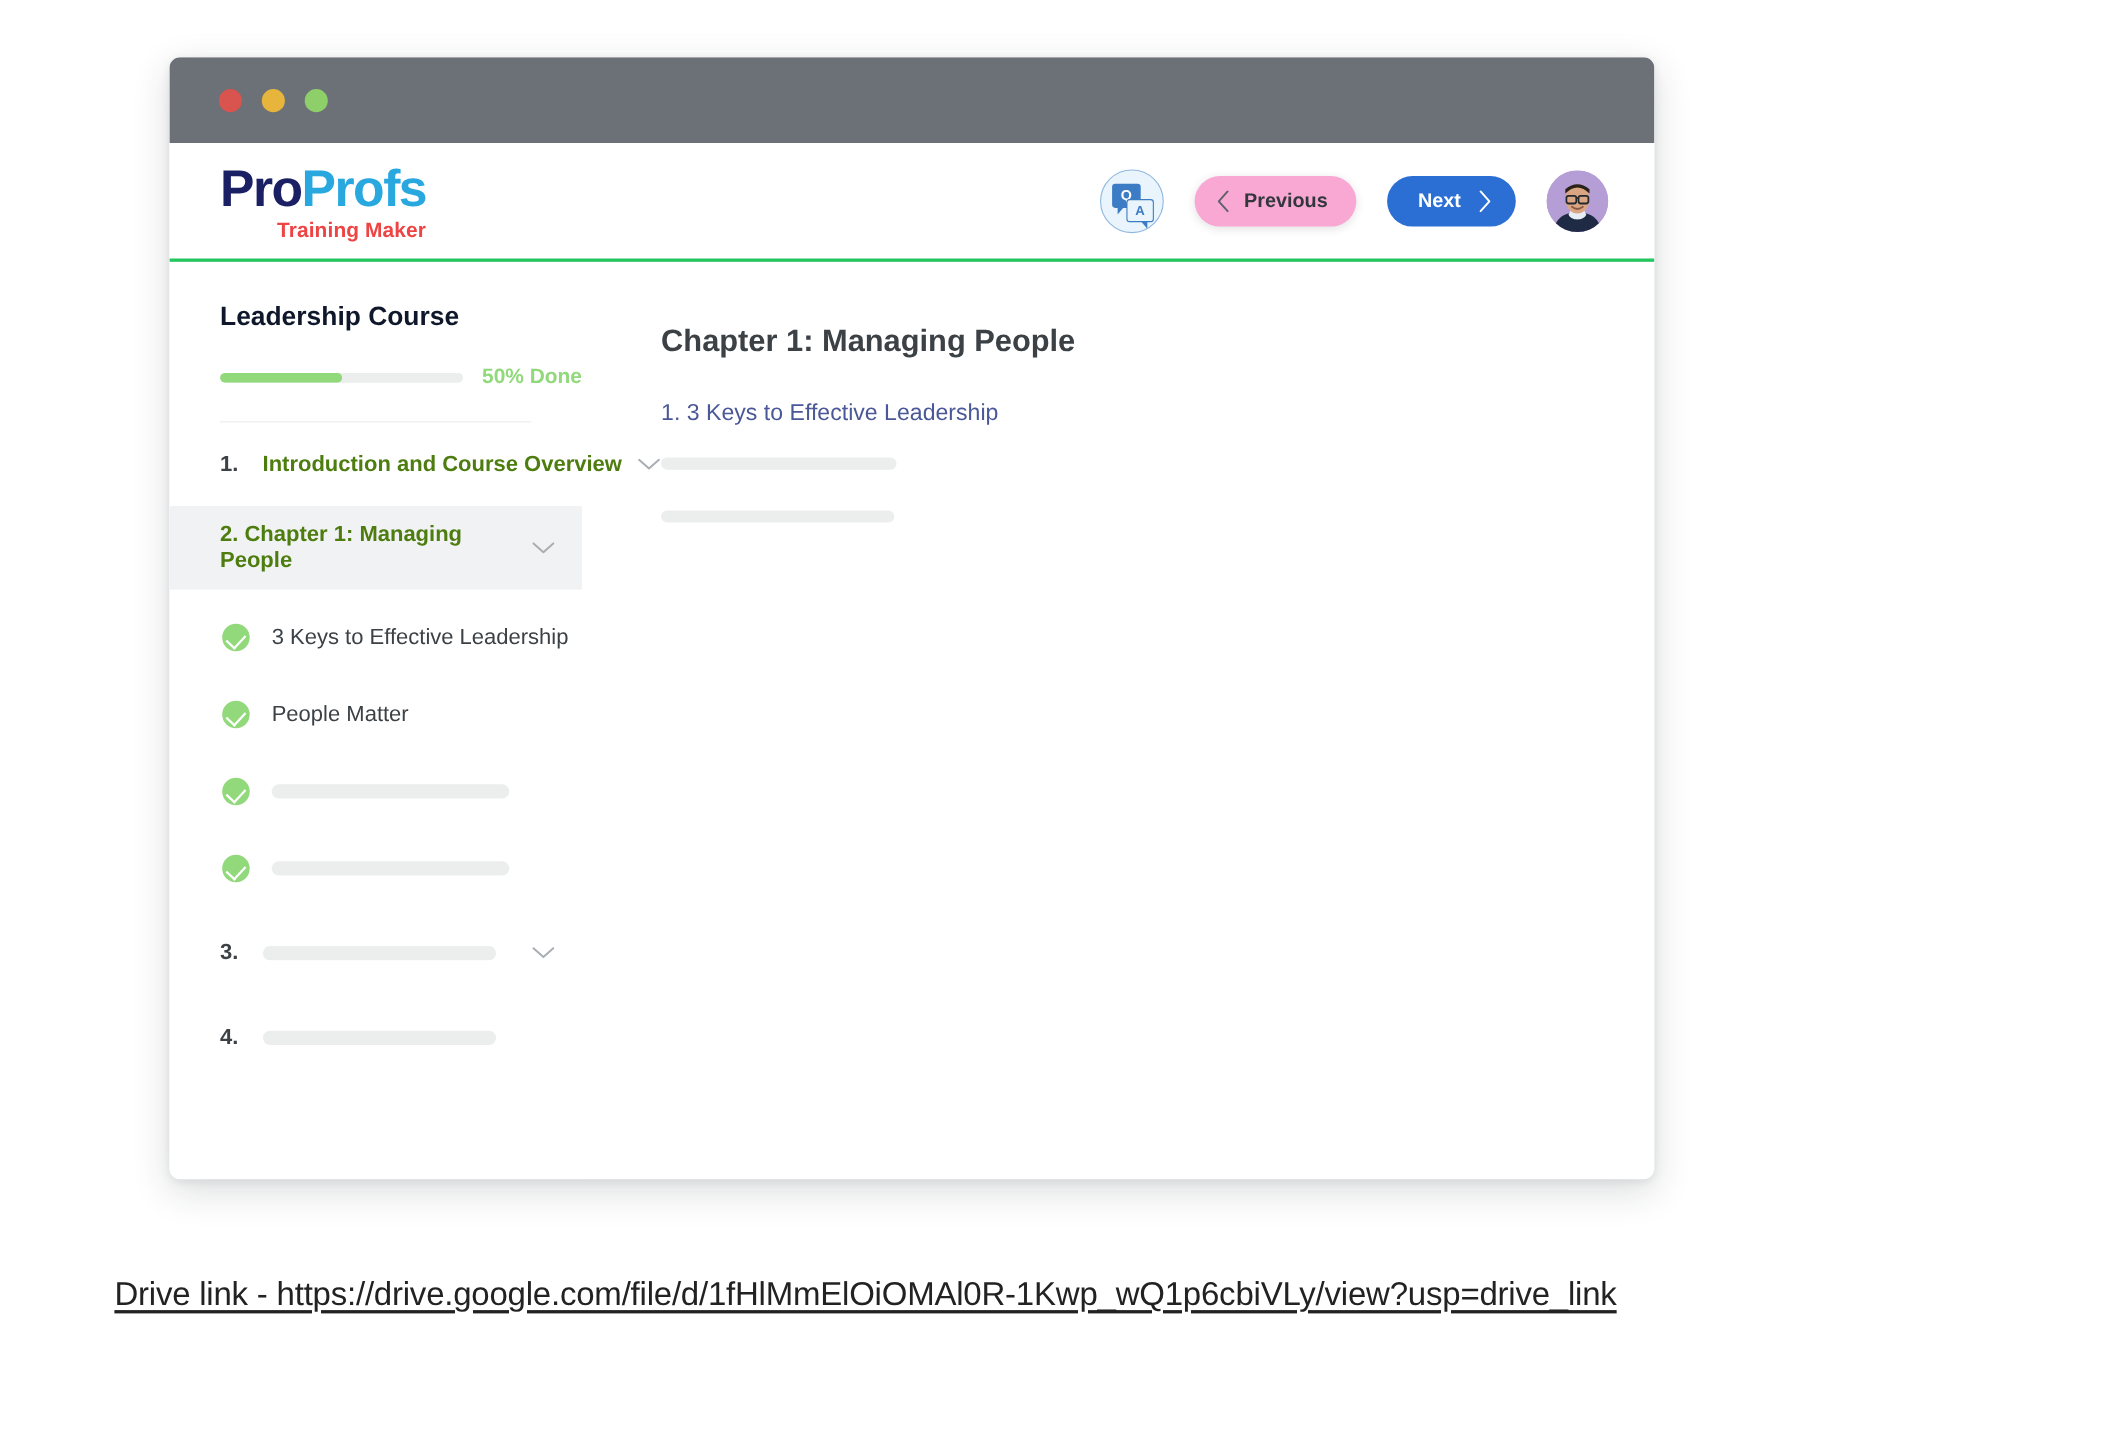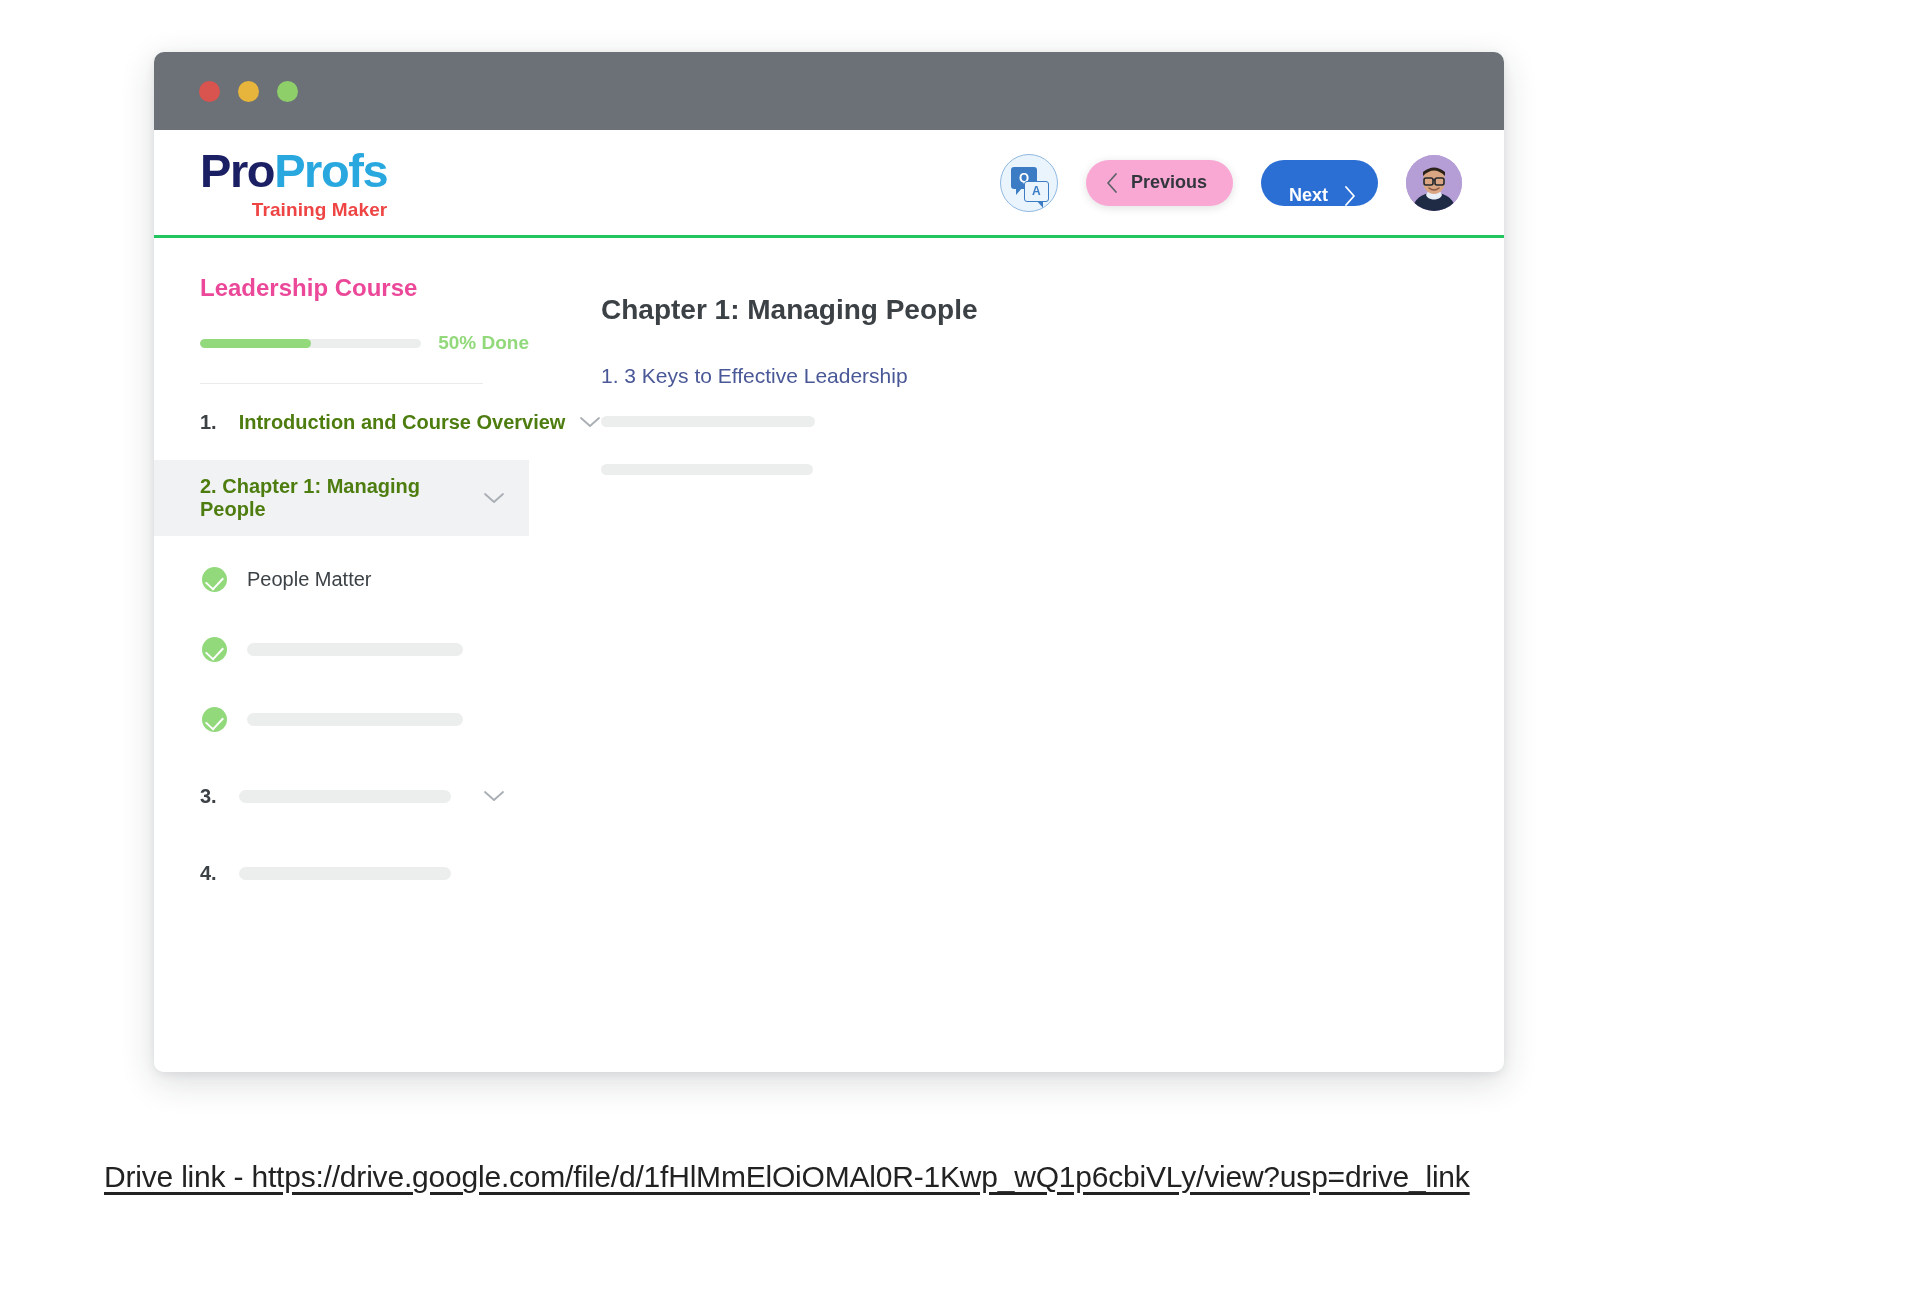--- a/index.html
+++ b/index.html
@@ -123,21 +123,21 @@
     border-radius: 23px;
     background: #f9a8d4;
     box-shadow: 0 2px 9px rgba(40,45,60,0.14);
     font-size: 18px;
     font-weight: 700;
     color: #33373d;
     cursor: pointer;
     text-align: center;
   }
   .btn-next {
-    display: flex; align-items: flex-end; gap: 16px;
+    display: flex; align-items: center; gap: 16px;
     height: 46px;
     padding: 0 22px 0 28px;
     border-radius: 23px;
     background: #2b6fd4;
     color: #ffffff;
     font-size: 18px;
     font-weight: 700;
     cursor: pointer;
     border: none;
     font-family: inherit;
@@ -158,21 +158,21 @@
 
   .sidebar {
     width: 375px;
     flex-shrink: 0;
     padding-top: 36px;
     background: #ffffff;
   }
   .course-title {
     font-size: 24px;
     font-weight: 700;
-    color: #ec4899;
+    color: #0f172a;
     margin: 0 0 0 46px;
   }
   .progress-row {
     display: flex; align-items: center;
     margin: 30px 0 0 46px;
     gap: 17px;
   }
   .progress-track {
     width: 235px; height: 9px;
     background: #eceded;
@@ -368,20 +368,24 @@
       <div class="nav-item active">
         <span class="nav-label"><span>2.</span> <span>Chapter 1: Managing People</span></span>
         <svg class="chev-down" width="22" height="13" viewBox="0 0 22 13">
           <path d="M2 2 L11 10 L20 2" stroke="#a9aeb4" stroke-width="1.8" fill="none" stroke-linecap="round" stroke-linejoin="round"></path>
         </svg>
       </div>
 
       <div class="sublist">
         <div class="sub-item">
           <span class="check"></span>
+          <span class="sub-label">3 Keys to Effective Leadership</span>
+        </div>
+        <div class="sub-item">
+          <span class="check"></span>
           <span class="sub-label">People Matter</span>
         </div>
         <div class="sub-item">
           <span class="check"></span>
           <span class="bar" style="width:216px"></span>
         </div>
         <div class="sub-item">
           <span class="check"></span>
           <span class="bar" style="width:216px"></span>
         </div>

